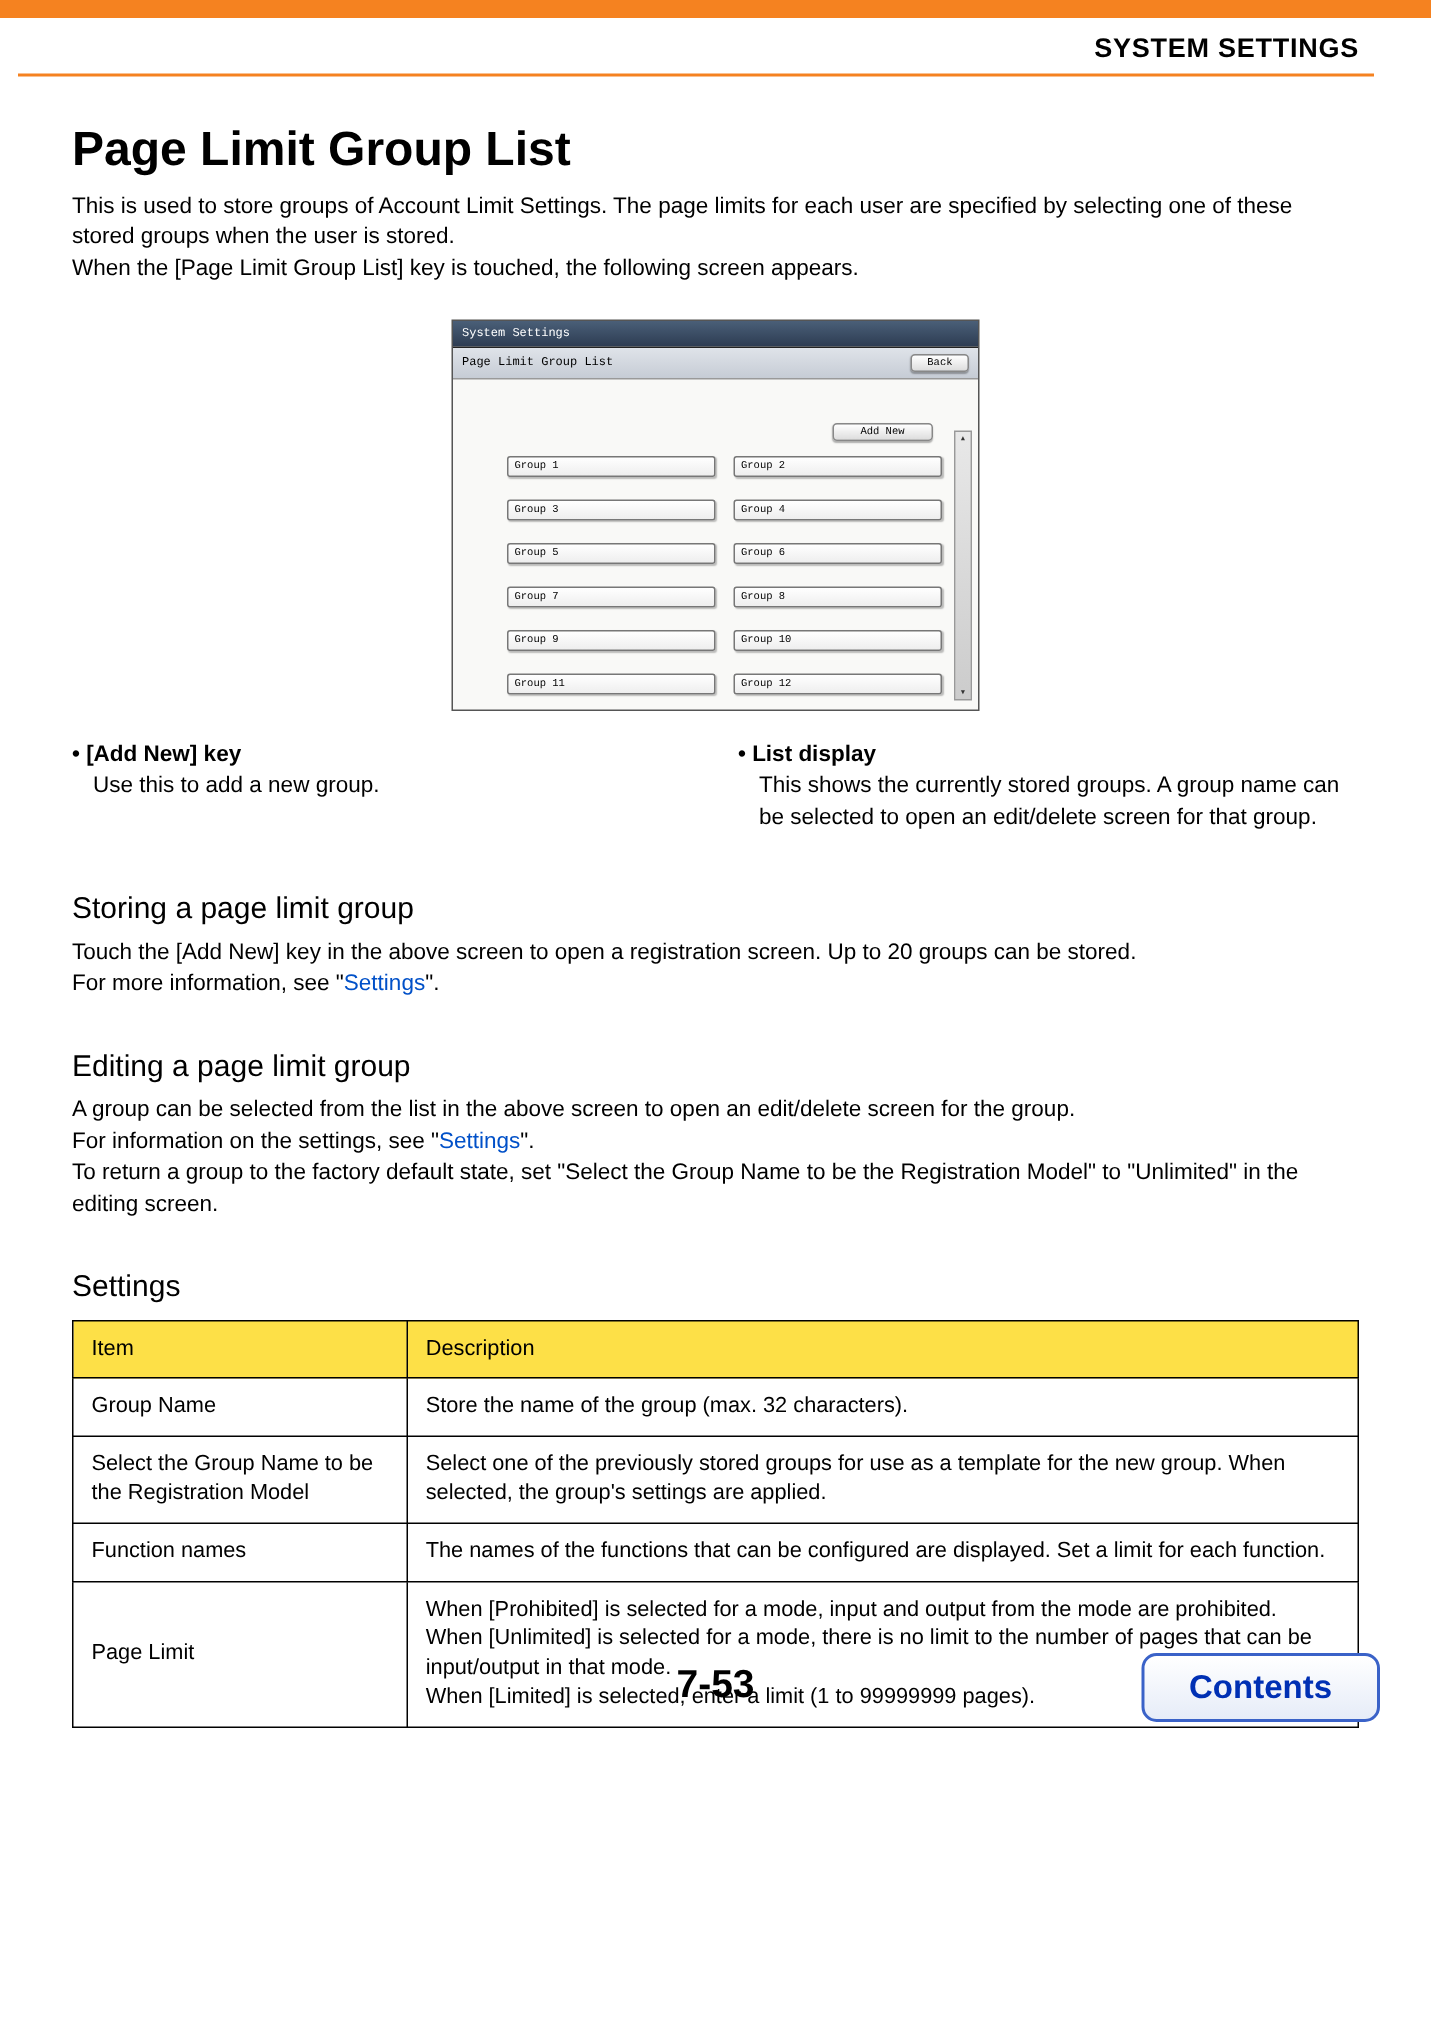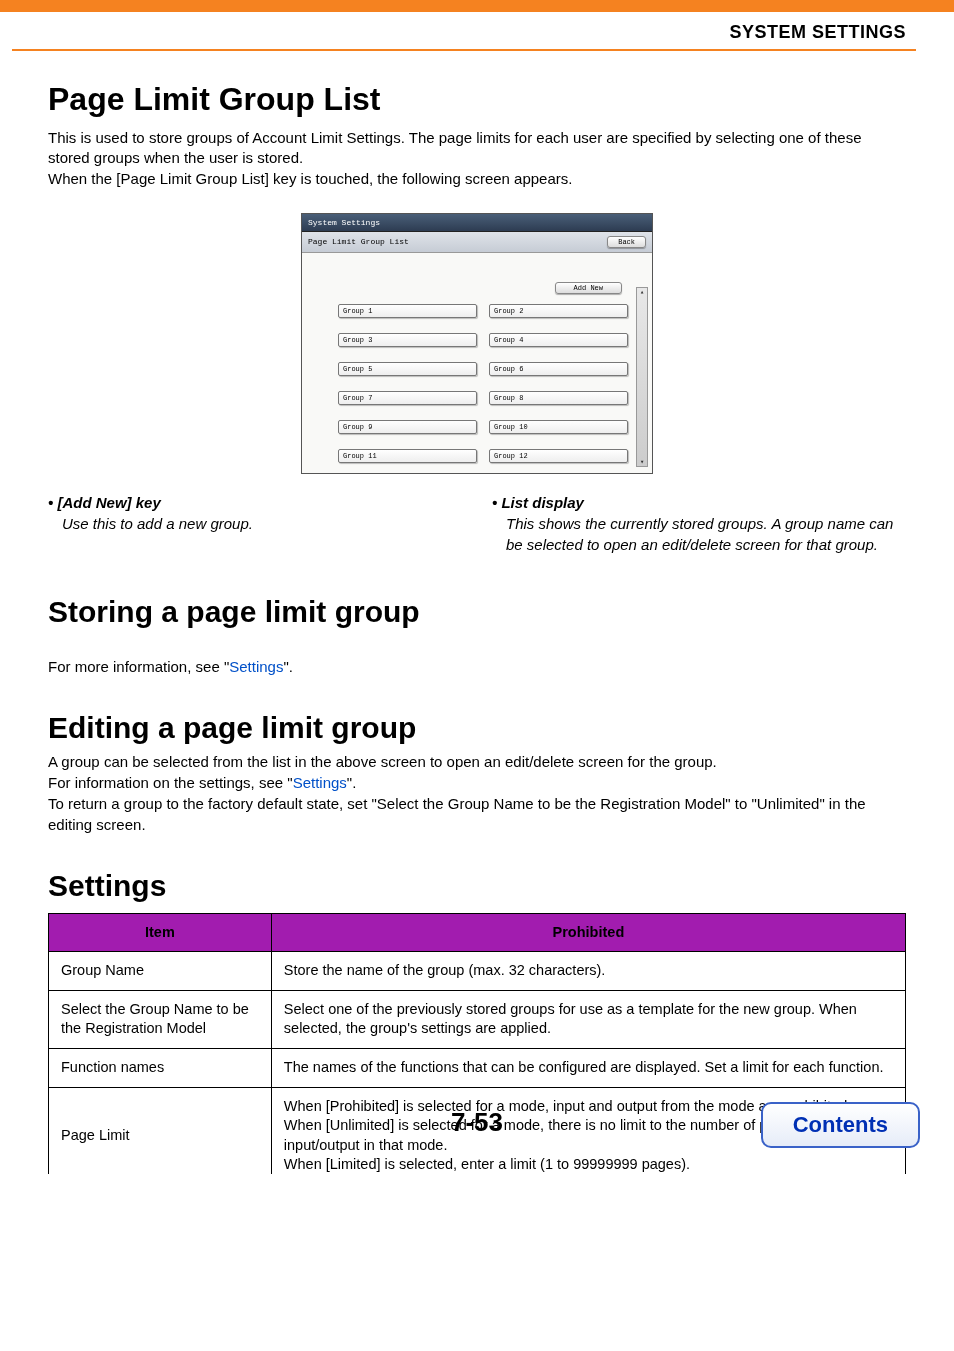--- a/index.html
+++ b/index.html
@@ -118,40 +118,39 @@
     align-items: center;
     font-size: 7px;
     color: #333;
   }
   .bullets {
     display: flex;
     gap: 10px;
     font-size: 15px;
     line-height: 1.4;
     margin-bottom: 40px;
-    font-style: italic;
   }
   .bullets .col {
     flex: 1;
     padding-right: 10px;
   }
   .bullets .col2 {
     flex: 1;
     padding-left: 10px;
   }
   .bullets b {
     font-weight: bold;
   }
   .bullets .desc {
     padding-left: 14px;
     display: block;
   }
   h2 {
-    font-size: 30px;
-    font-weight: bold;
+    font-size: 20px;
+    font-weight: normal;
     margin: 0 0 6px 0;
   }
   .section-text {
     font-size: 15px;
     line-height: 1.4;
     margin-bottom: 34px;
   }
   .link {
     color: #0050c8;
   }
@@ -162,23 +161,22 @@
     margin-top: 10px;
   }
   table.settings th, table.settings td {
     border: 1px solid #000;
     padding: 9px 12px;
     text-align: left;
     vertical-align: top;
     line-height: 1.35;
   }
   table.settings th {
-    background: #a21caf;
-    font-weight: bold;
-    text-align: center;
+    background: #fde047;
+    font-weight: normal;
   }
   table.settings th:first-child {
     width: 26%;
   }
   .page-number {
     position: absolute;
     bottom: 36px;
     width: 100%;
     text-align: center;
     font-size: 26px;
@@ -250,37 +248,37 @@
         <span class="desc">Use this to add a new group.</span>
       </div>
       <div class="col2">
         <b>• List display</b>
         <span class="desc">This shows the currently stored groups. A group name can be selected to open an edit/delete screen for that group.</span>
       </div>
     </div>
 
     <h2>Storing a page limit group</h2>
     <div class="section-text">
-      <br>
+      <span>Touch the [Add New] key in the above screen to open a registration screen. Up to 20 groups can be stored.</span><br>
       <span>For more information, see "</span><span class="link">Settings</span><span>".</span>
     </div>
 
     <h2>Editing a page limit group</h2>
     <div class="section-text">
       <span>A group can be selected from the list in the above screen to open an edit/delete screen for the group.</span><br>
       <span>For information on the settings, see "</span><span class="link">Settings</span><span>".</span><br>
       <span>To return a group to the factory default state, set "Select the Group Name to be the Registration Model" to "Unlimited" in the editing screen.</span>
     </div>
 
     <h2>Settings</h2>
     <table class="settings">
       <thead>
         <tr>
           <th>Item</th>
-          <th>Prohibited</th>
+          <th>Description</th>
         </tr>
       </thead>
       <tbody>
         <tr>
           <td>Group Name</td>
           <td>Store the name of the group (max. 32 characters).</td>
         </tr>
         <tr>
           <td>Select the Group Name to be the Registration Model</td>
           <td>Select one of the previously stored groups for use as a template for the new group. When selected, the group's settings are applied.</td>

